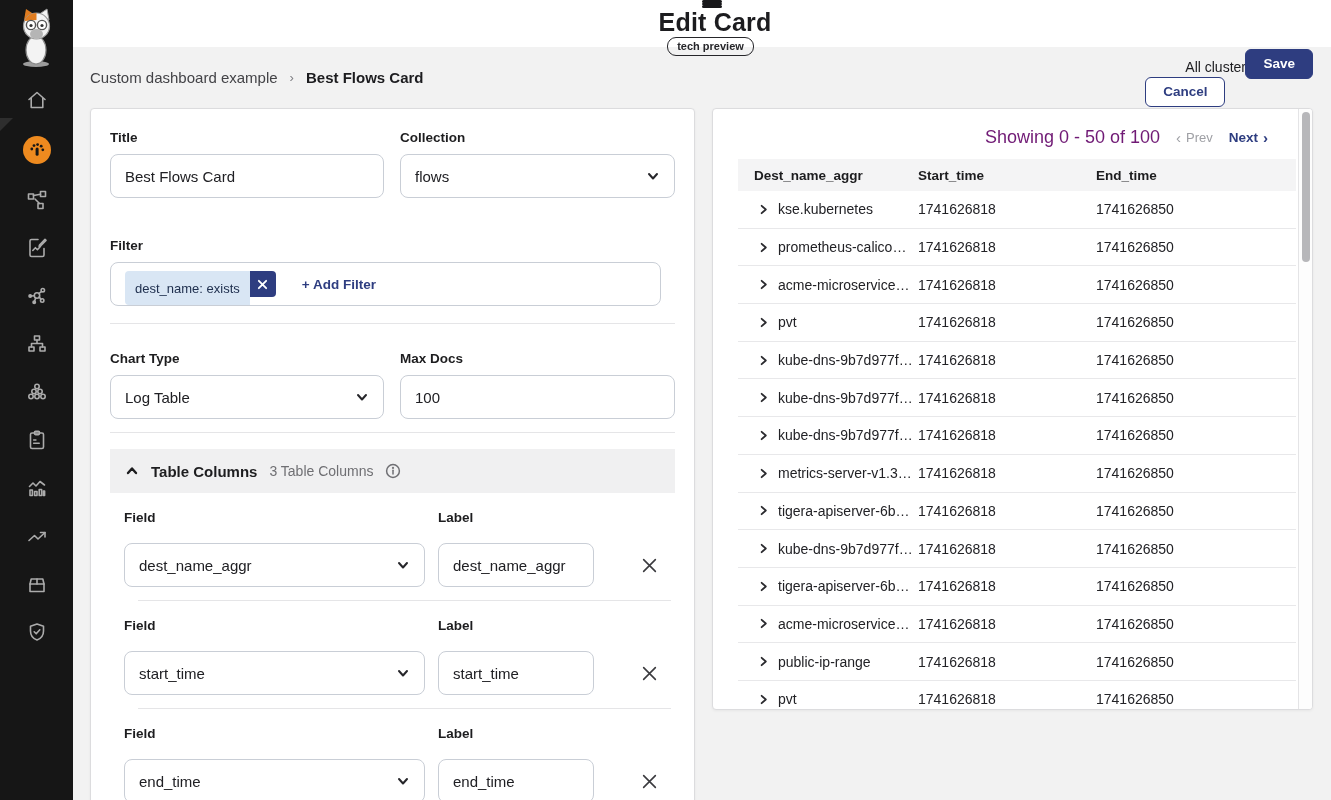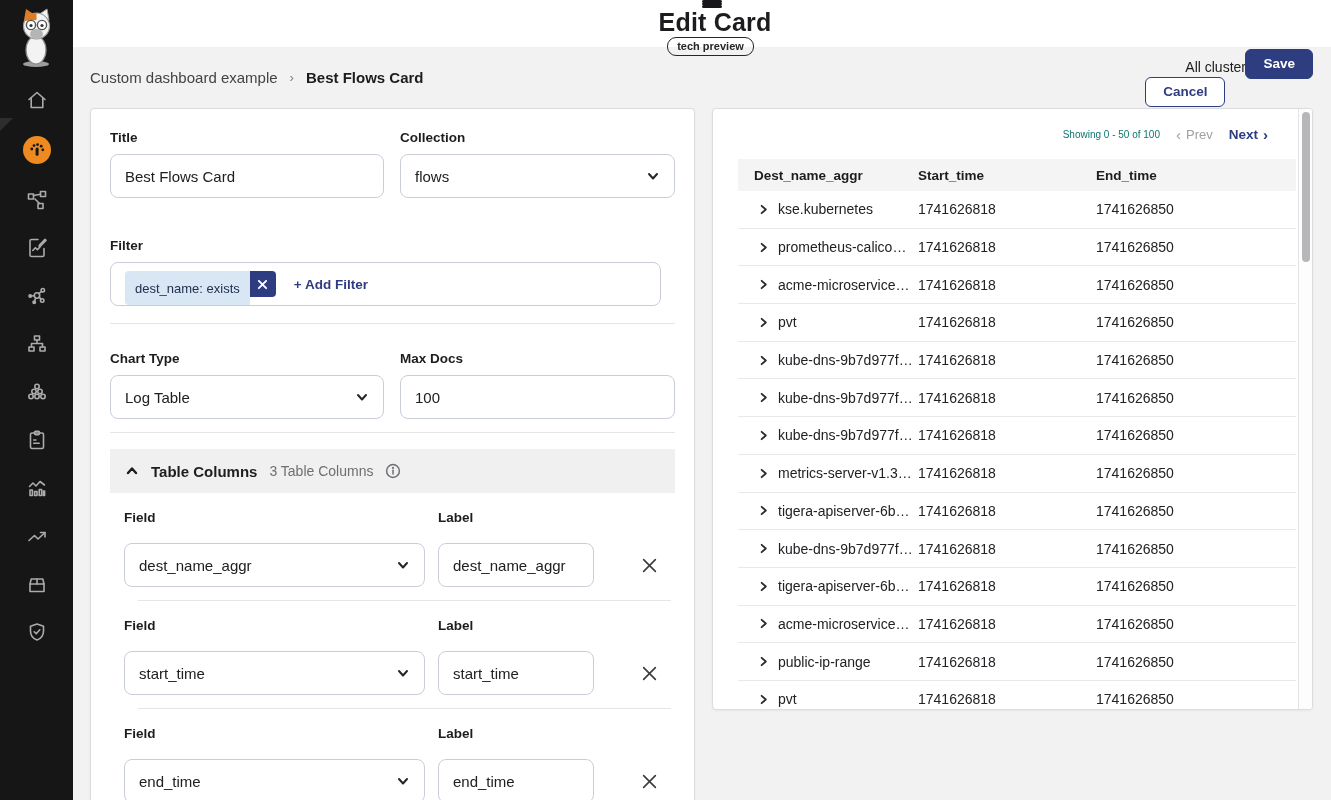--- a/index.html
+++ b/index.html
@@ -48,21 +48,21 @@
   .input, .select { height:44px; border:1px solid #c9ced6; border-radius:8px; background:#fff; font-size:15px; color:#202024; padding:0 14px; display:flex; align-items:center; width:100%; font-family:inherit; }
   input.input { outline:none; }
   .select { justify-content:space-between; cursor:pointer; }
   .select svg { width:14px; height:14px; stroke:#26262a; stroke-width:2; fill:none; stroke-linecap:round; stroke-linejoin:round; }
   .filter-label { margin-top:40px; }
   .filter-box { margin-top:0; width:551px; height:44px; border:1px solid #c9ced6; border-radius:8px; display:flex; align-items:center; padding:0 14px; }
   .chip-group { display:flex; align-items:stretch; height:26px; }
   .chip { background:#d9e6f4; color:#20304f; font-size:13px; display:flex; align-items:center; padding:17px 10px; border-radius:4px 0 0 4px;text-align:right; }
   .chip-x { width:26px; background:#2e3d80; border-radius:0 4px 4px 0; display:flex; align-items:center; justify-content:center; cursor:pointer; }
   .chip-x svg { width:11px; height:11px; stroke:#ffffff; stroke-width:2; fill:none; stroke-linecap:round; }
-  .add-filter { margin-left:18px; color:#2e3d80; font-size:13.5px; font-weight:600; cursor:pointer; }
+  .add-filter { margin-left:26px; color:#2e3d80; font-size:13.5px; font-weight:600; cursor:pointer; }
   .divider { border-top:1px solid #e5e5e7; margin-top:17px; }
   .chart-row { margin-top:27px; }
   .accordion { margin-top:16px; height:44px; background:#f0f0f1; display:flex; align-items:center; padding:0 15px; gap:12px; cursor:pointer; }
   .accordion svg.chev { width:14px; height:14px; stroke:#1d1d1f; stroke-width:2.4; fill:none; stroke-linecap:round; stroke-linejoin:round; }
   .acc-title { font-size:15px; font-weight:700; color:#1d1d1f; }
   .acc-count { font-size:14px; color:#6f6f73; }
   .info-icon svg { width:16px; height:16px; stroke:#6f6f73; stroke-width:1.5; fill:none; stroke-linecap:round; display:block; }
   .col-block { margin-left:14px; }
   .col-labels { display:flex; margin-top:17px; }
   .col-labels .l1 { width:314px; }
@@ -71,21 +71,21 @@
   .label-input { width:156px; margin-left:13px; }
   .remove-x { margin-left:auto; margin-right:16px; width:20px; height:20px; display:flex; align-items:center; justify-content:center; cursor:pointer; }
   .remove-x svg { width:17px; height:17px; stroke:#3a3a3e; stroke-width:1.5; fill:none; stroke-linecap:round; }
   .sub-divider { border-top:1px solid #e5e5e7; margin:13px 2px 0 14px; width:533px; }
   .add-col-wrap { display:flex; justify-content:flex-end; margin-top:22px; padding-right:3px; }
   .add-col { width:46px; height:46px; border:1.5px solid #2e3d80; border-radius:6px; background:#fff; display:flex; align-items:center; justify-content:center; cursor:pointer; }
 
   
   .panel-preview { left:712px; top:108px; width:601px; height:602px; overflow:hidden; }
   .pagination { position:absolute; top:18px; right:44px; display:flex; align-items:center; gap:16px; }
-  .showing { font-size:10px; font-weight:500; color:#0f766e; }
+  .showing { font-size:18px; font-weight:500; color:#701a75; }
   .pager { display:flex; align-items:center; gap:5px; cursor:pointer; }
   .pager.prev { color:#9fa0a5; font-size:13px; }
   .pager.next { color:#2e3d80; font-size:13.5px; font-weight:700; }
   .pager .arrow { font-size:15px; line-height:1; }
   .vscroll { position:absolute; top:0; right:0; width:14px; height:100%; border-left:1px solid #e4e4e6; background:#fdfdfd; }
   .vthumb { position:absolute; top:3px; left:2.5px; width:8px; height:150px; background:#b7b7ba; border-radius:4px; cursor:pointer; }
   .ptable { position:absolute; left:25px; top:50px; width:558px; }
   .thead { height:32px; background:#f4f4f5; display:flex; align-items:center; font-size:13.5px; font-weight:700; color:#1d1d1f; }
   .thead .c1 { width:180px; padding-left:16px; }
   .thead .c2 { width:178px; }

